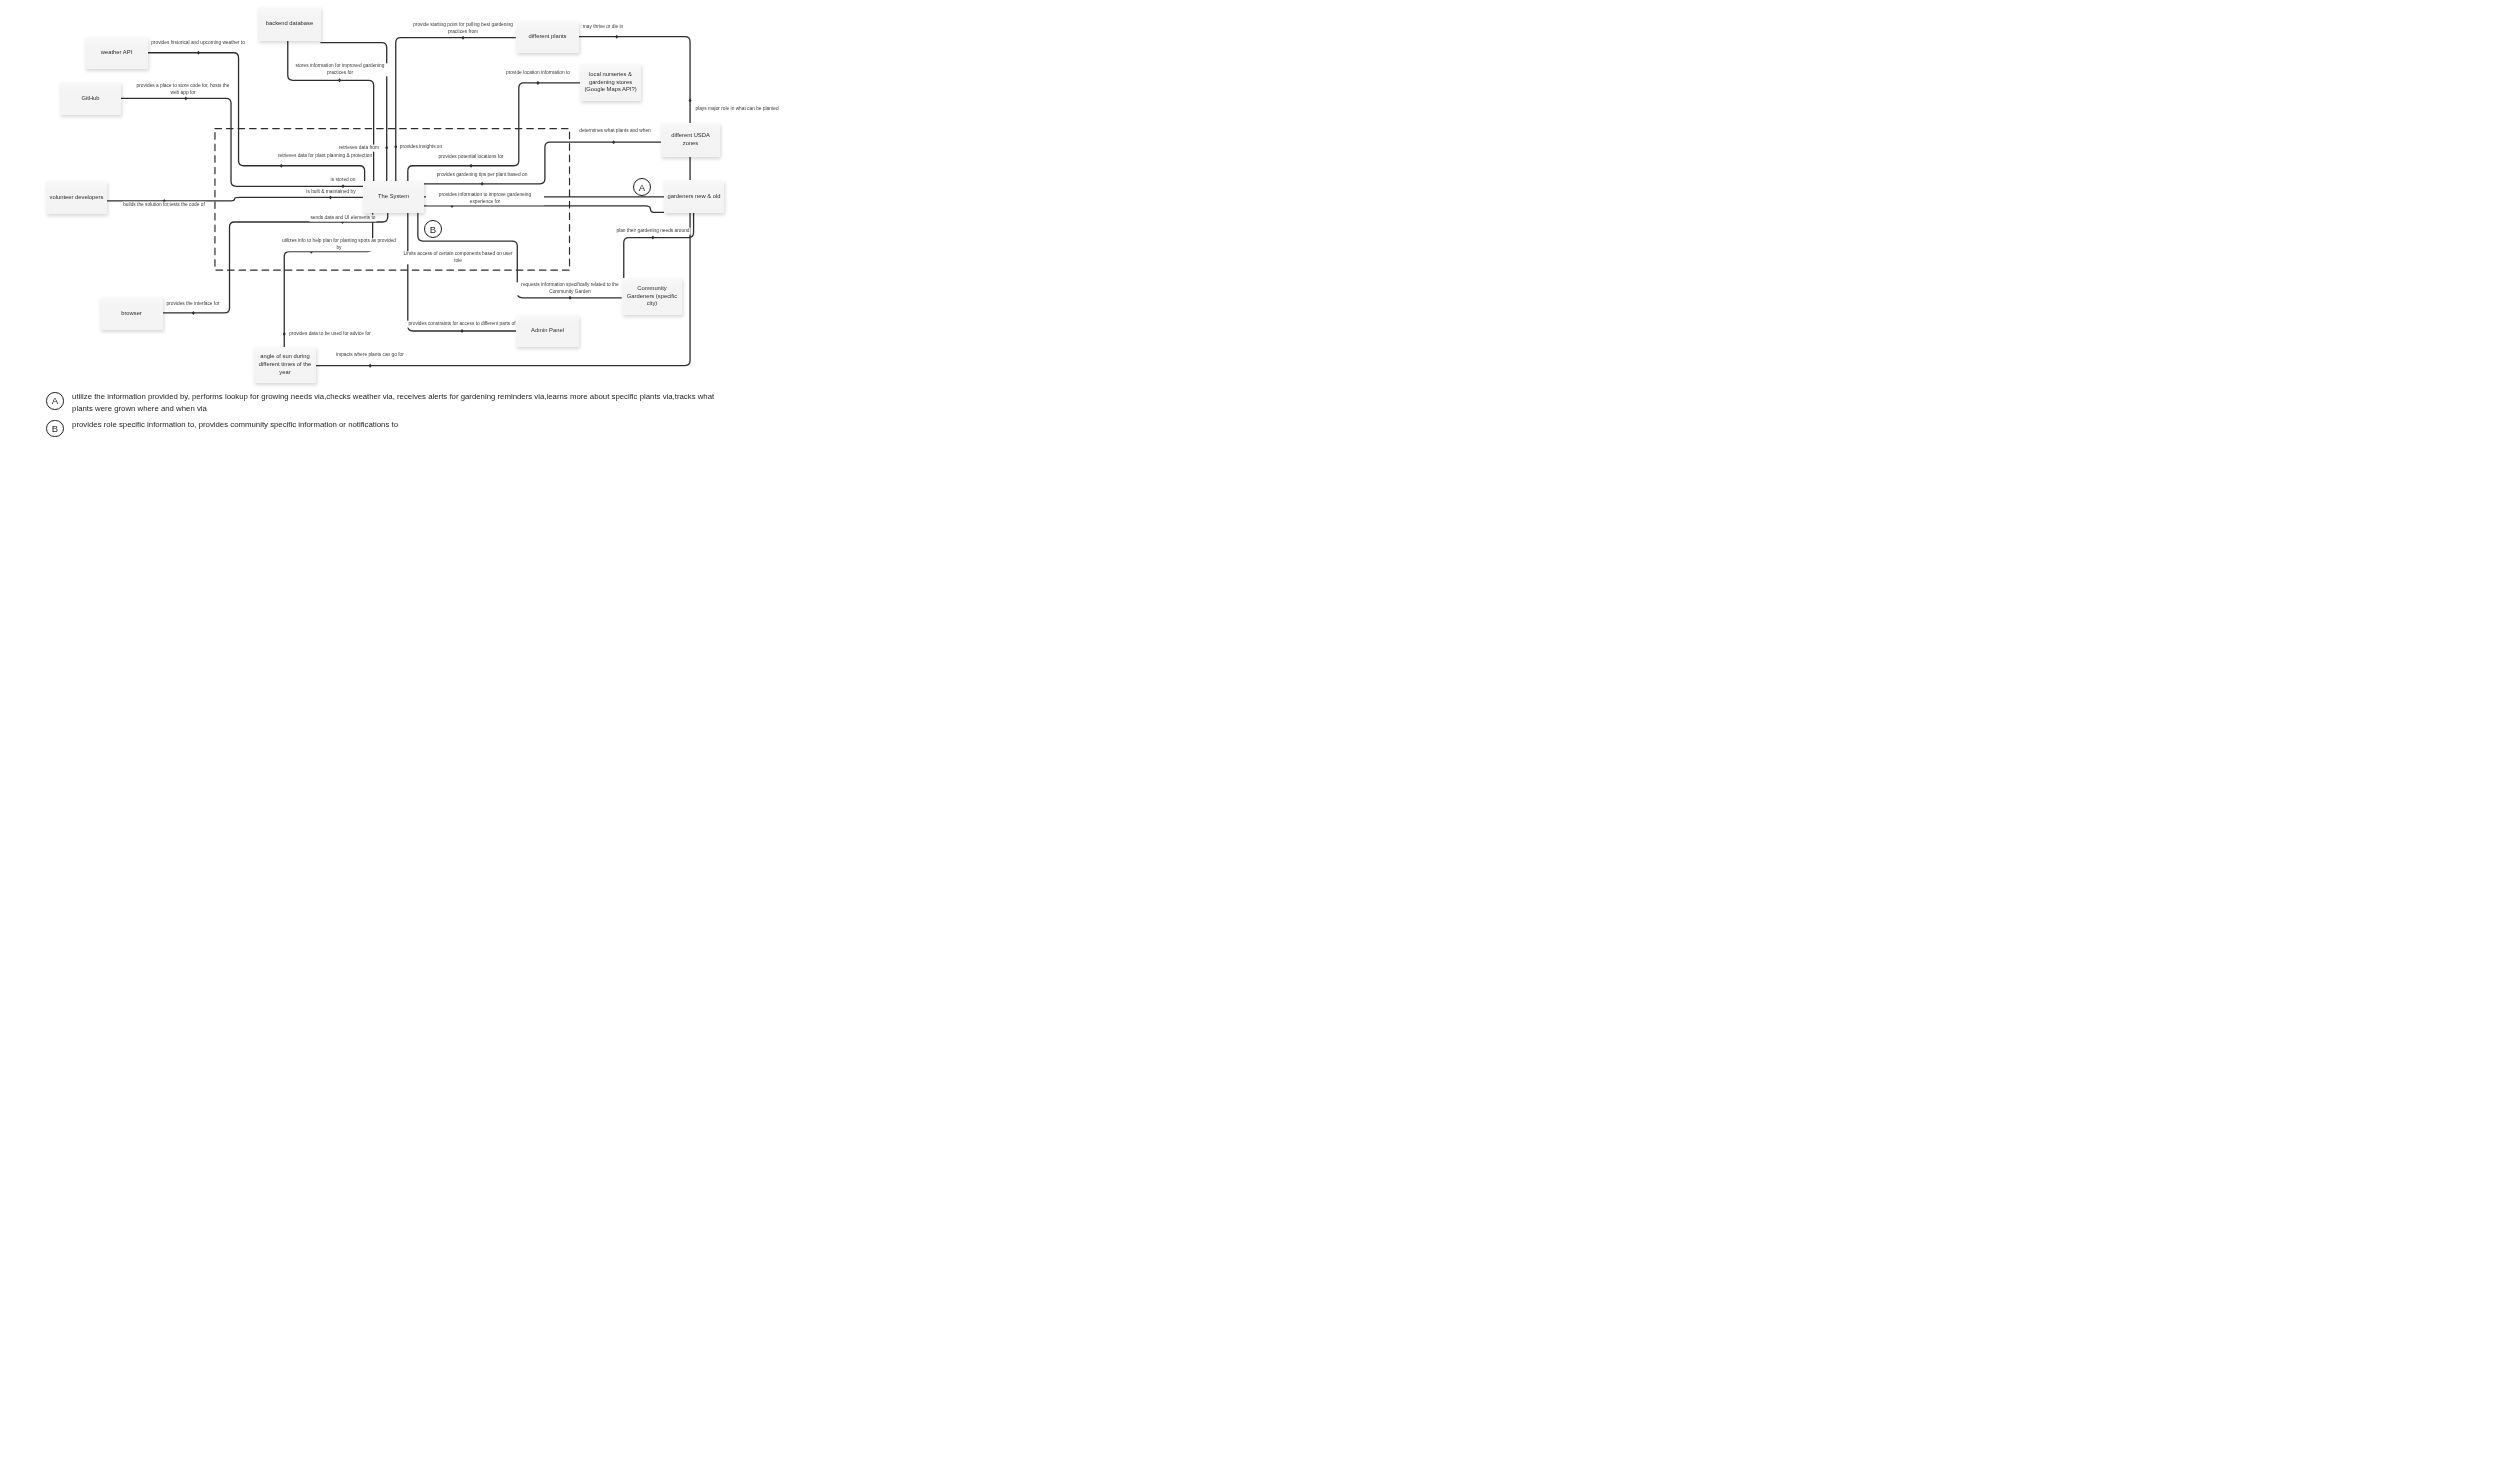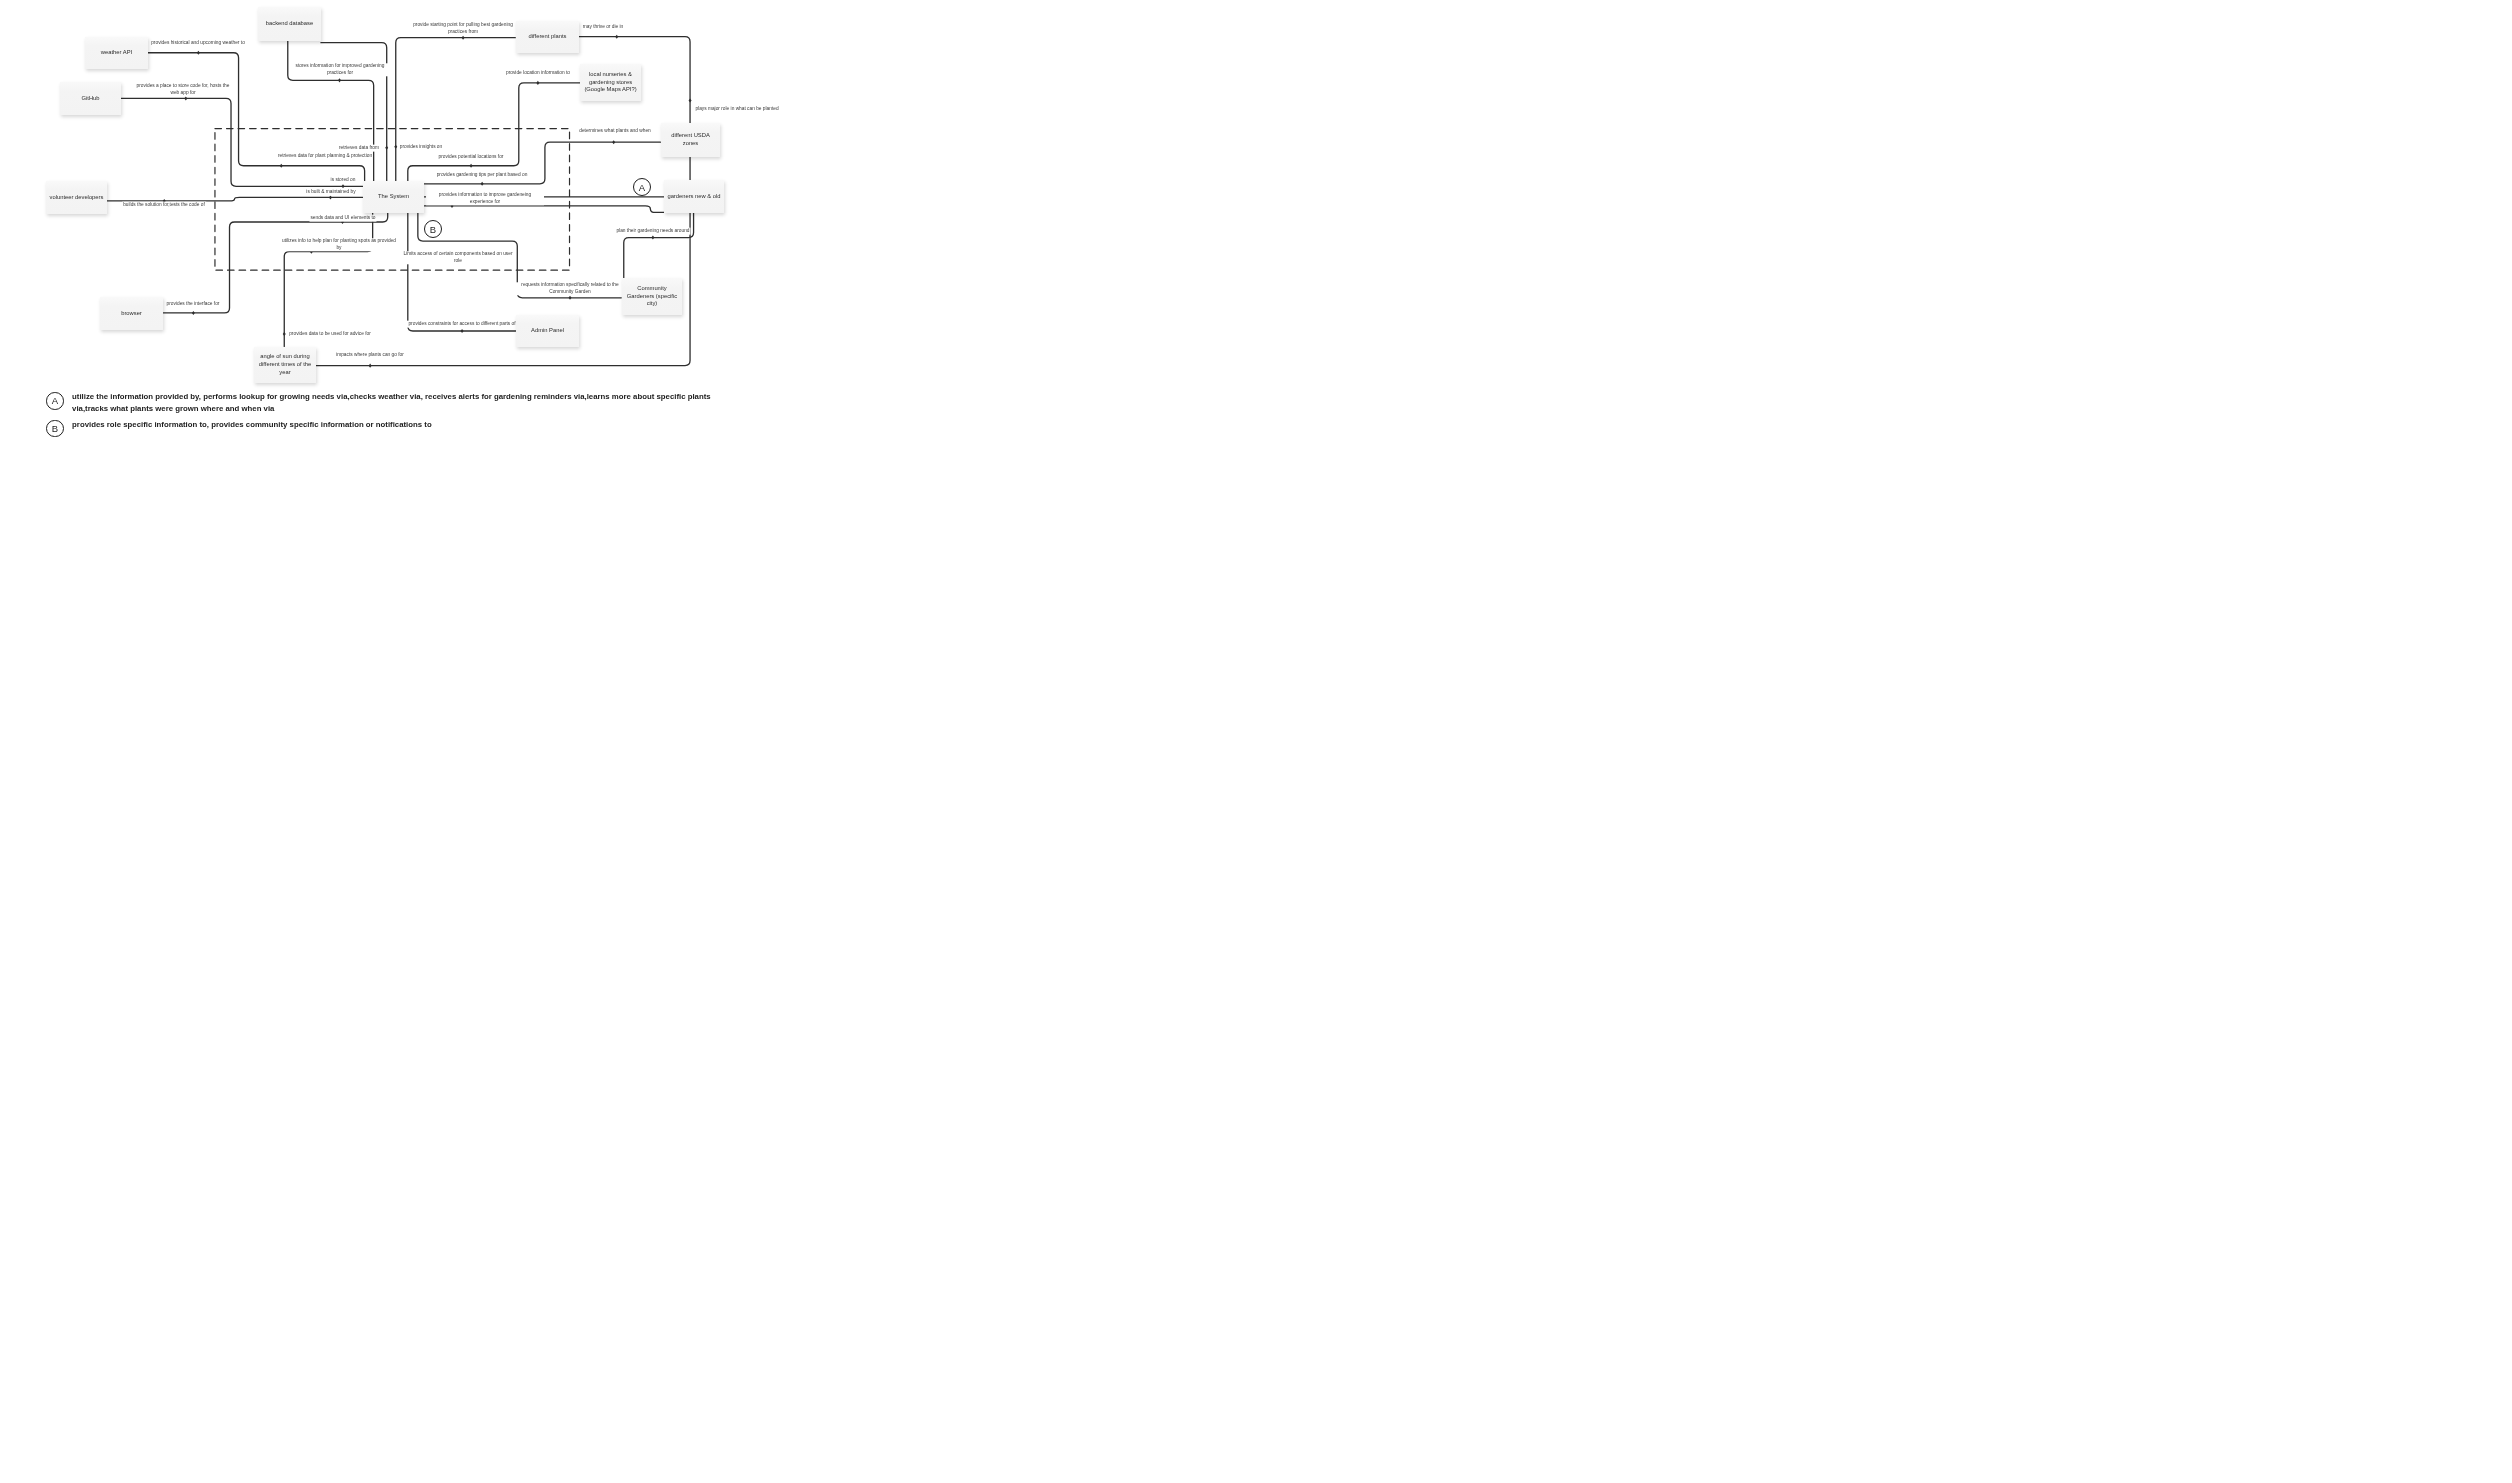--- a/index.html
+++ b/index.html
@@ -25,21 +25,21 @@
     background:#ffffff;display:flex;align-items:center;justify-content:center;
     font-size:9.5px;color:#1f1f1f;transform:translate(-50%,-50%);
   }
   .legend{position:absolute;z-index:4;left:46px;top:391px;width:703px;}
   .legend-row{position:relative;margin-bottom:4.5px;display:flex;align-items:flex-start;}
   .legend-circle{
     flex:0 0 auto;width:15.6px;height:15.6px;border:1.3px solid #1f1f1f;border-radius:50%;
     background:#fff;display:flex;align-items:center;justify-content:center;font-size:9.5px;color:#1f1f1f;
     margin-right:8.5px;margin-top:1px;
   }
-  .legend-text{font-size:7.8px;line-height:1.5;color:#1c1c1c;max-width:651px;font-weight:bold;}
+  .legend-text{font-size:7.8px;line-height:1.5;color:#1c1c1c;max-width:651px;}
 </style>
 </head>
 <body>
 
 <div id="canvas">
 
   <svg class="wires" width="791" height="445" viewBox="0 0 1575 886">
     <g fill="none" stroke="#2e2e2e" stroke-width="2.6" stroke-linecap="round" stroke-linejoin="round">
 
       <rect x="428" y="256" width="706" height="282" stroke-dasharray="13 10" stroke-width="2.4"></rect>

